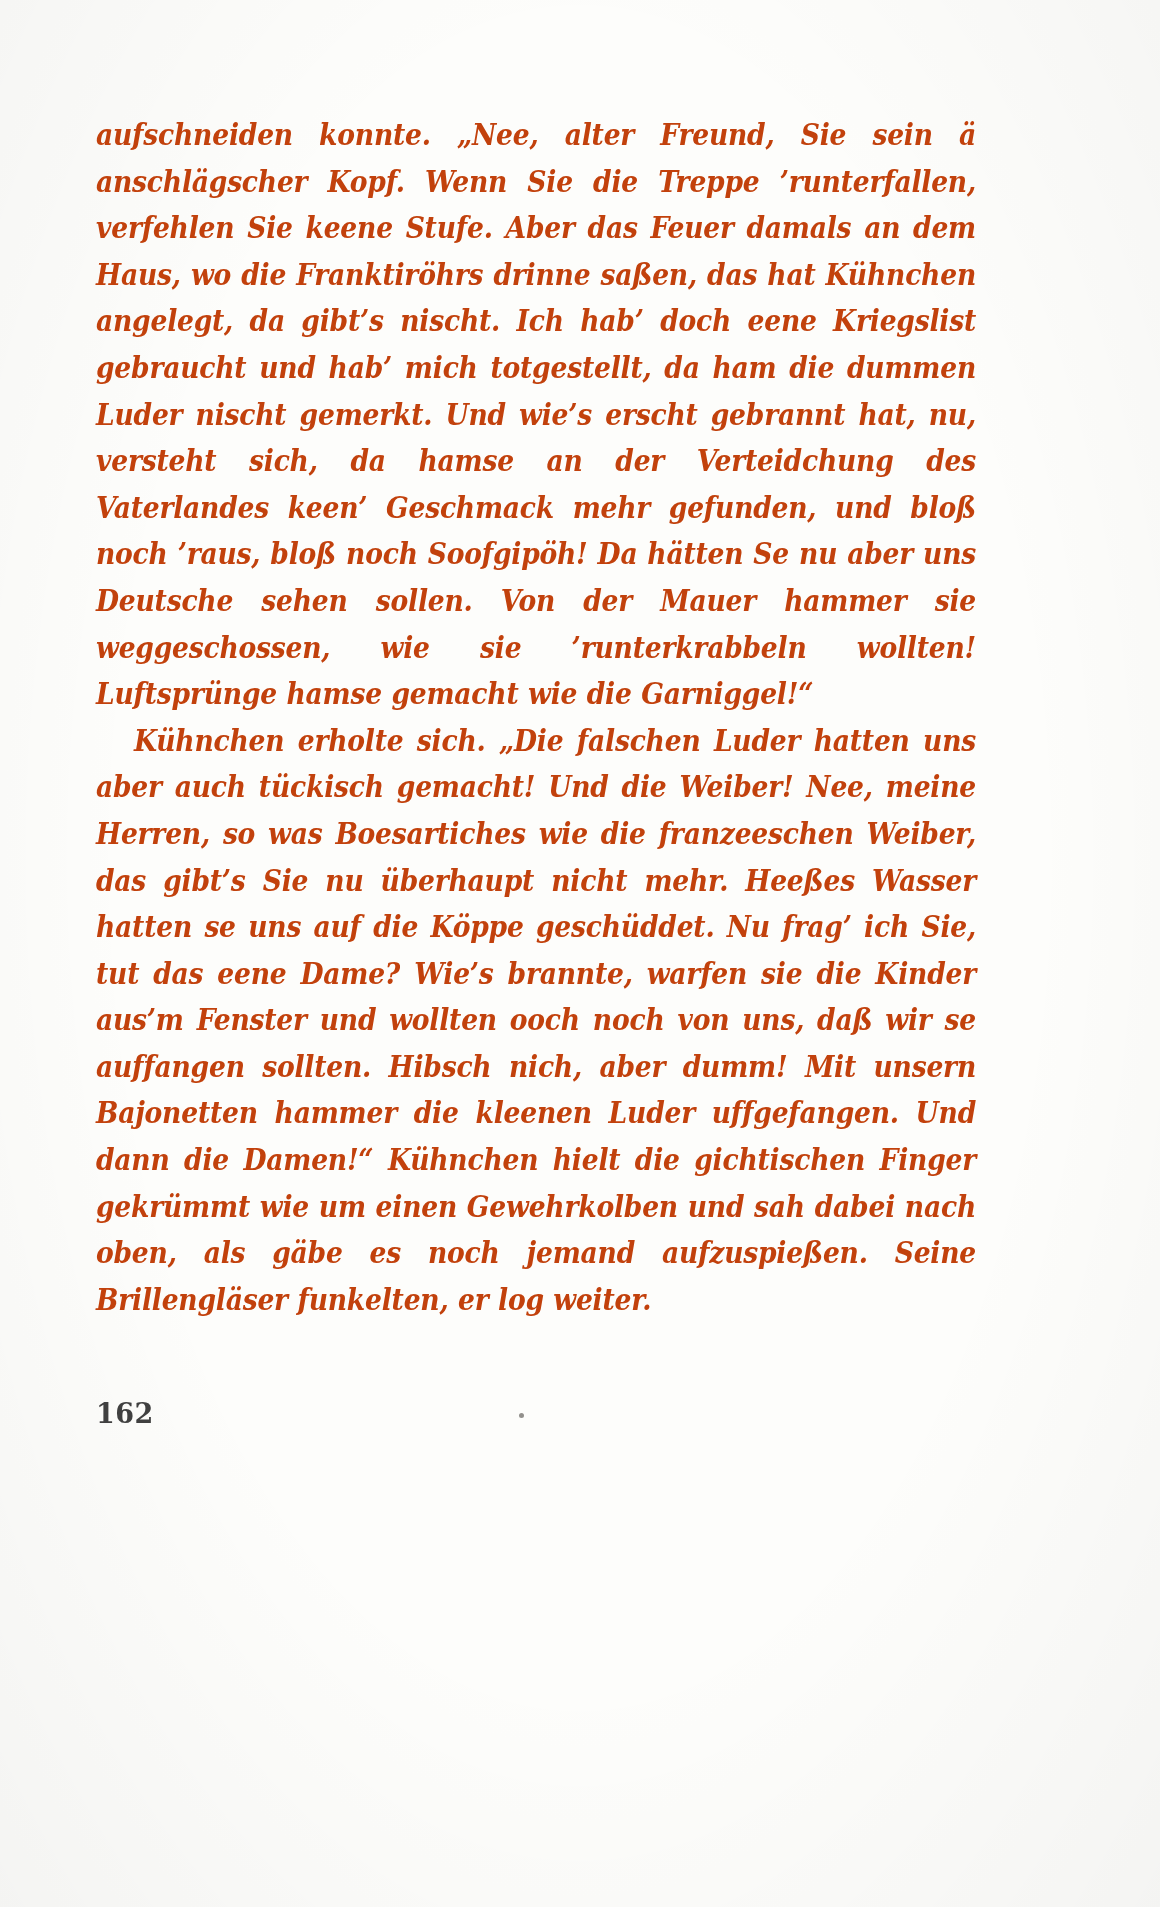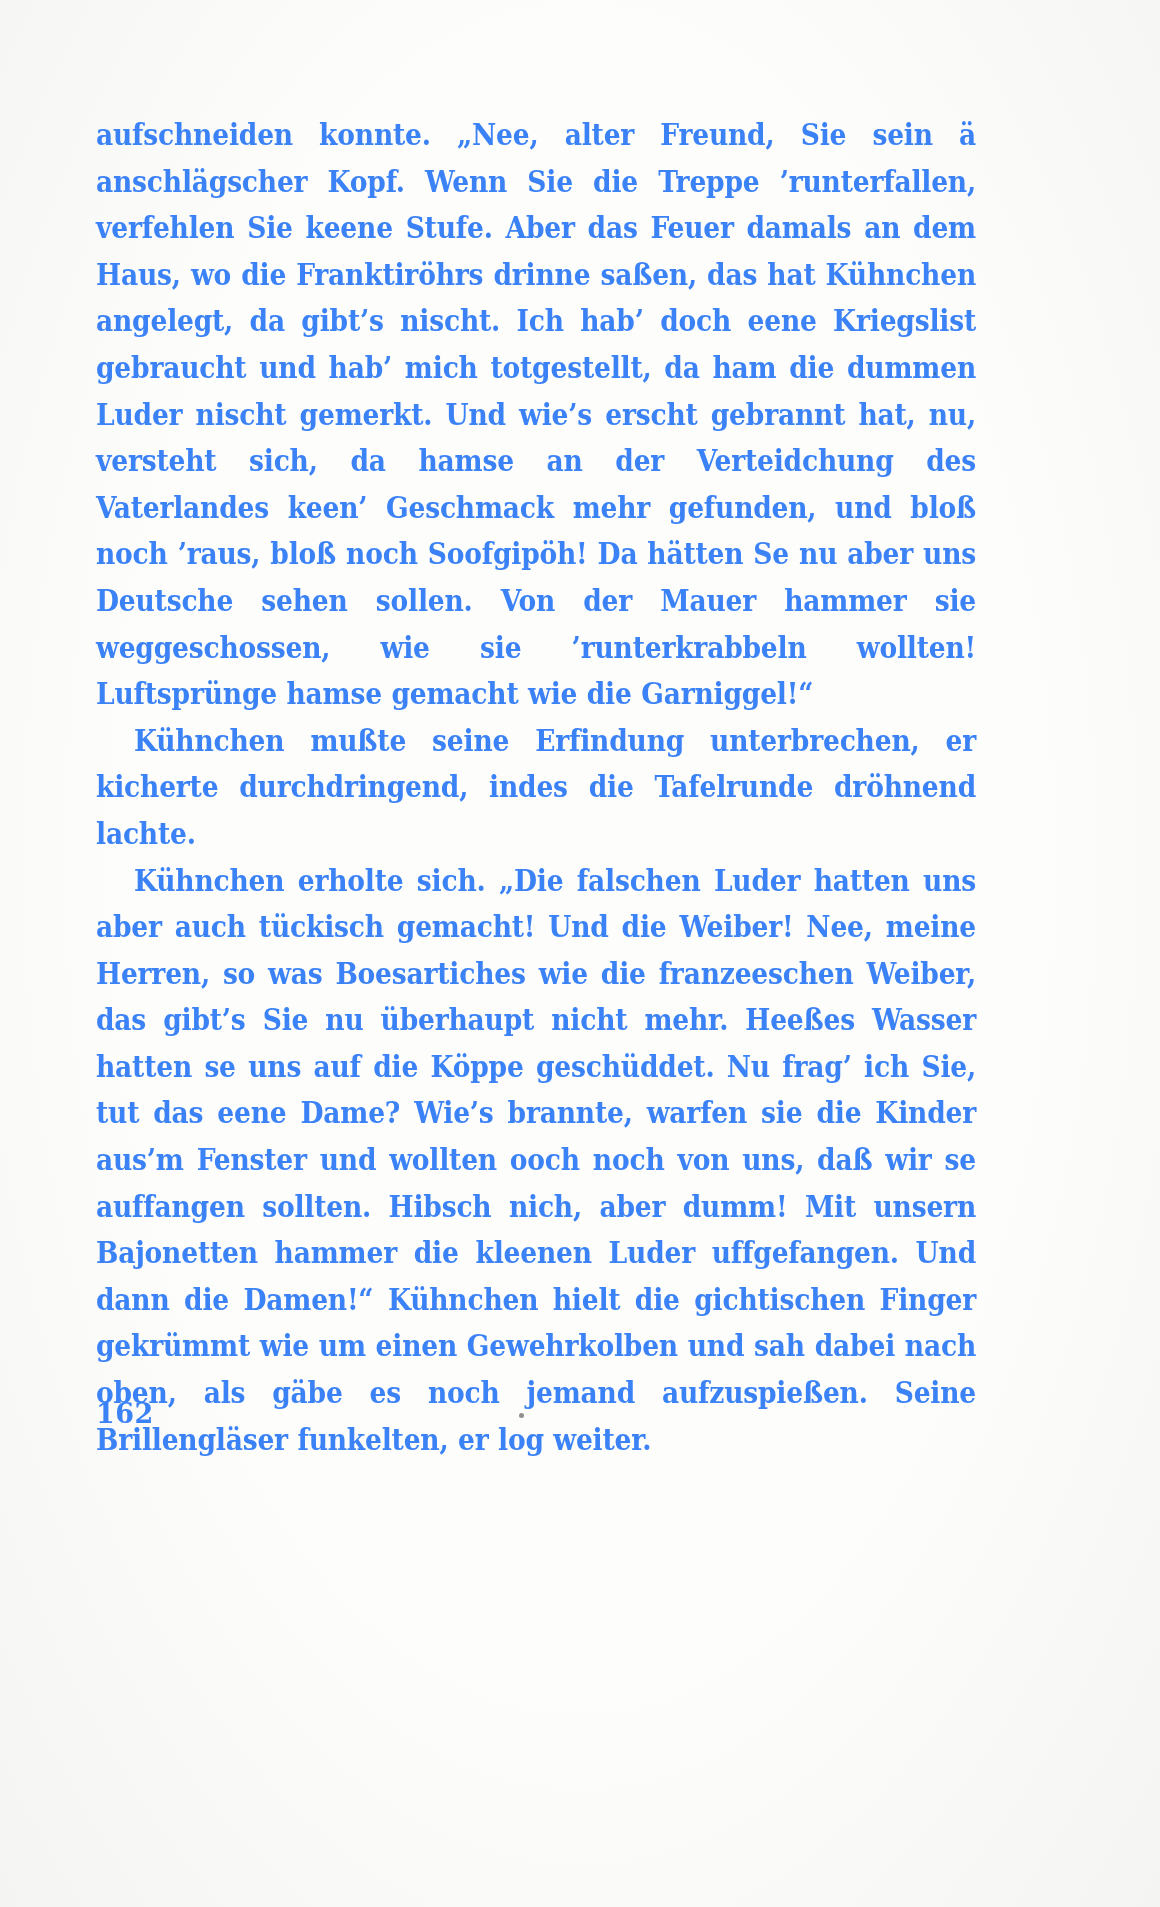--- a/index.html
+++ b/index.html
@@ -36,29 +36,30 @@
 
   .text-block {
     position: absolute;
     left: 96px;
     top: 112px;
     width: 880px;
   }
 
   .para {
     margin: 0;
-    color: #3b82f6;
+    color: #c2410c;
     font-family: "DejaVu Serif", serif;
     font-weight: 700;
     font-size: 29.5px;
     line-height: 46.6px;
     text-align: justify;
     text-justify: inter-word;
     letter-spacing: -0.2px;
     word-spacing: 0.5px;
+    font-style: italic;
     -webkit-font-smoothing: none;
   }
 
   .para.indent {
     text-indent: 38px;
   }
 
   .para + .para {
     margin-top: 0;
   }
@@ -69,41 +70,40 @@
     transform-origin: left top;
   }
 
   .page-number {
     position: absolute;
     left: 96px;
     top: 1398px;
     font-family: "DejaVu Serif", serif;
     font-weight: 700;
     font-size: 27px;
-    color: #3b82f6;
+    color: #404040;
     letter-spacing: 0.5px;
   }
 
   .ink-speck {
     position: absolute;
     background: #3a3631;
     border-radius: 50%;
     opacity: 0.55;
   }
   .speck-a { left: 519px; top: 1413px; width: 5px; height: 5px; }
   .speck-b { left: 933px; top: 372px; width: 3px; height: 3px; opacity: 0.3; }
 </style>
 </head>
 <body>
 
 <div class="page">
 
   <div class="text-block">
     <p class="para fraktur">aufschneiden konnte. „Nee, alter Freund, Sie sein ä anschlägscher Kopf. Wenn Sie die Treppe ’runterfallen, verfehlen Sie keene Stufe. Aber das Feuer damals an dem Haus, wo die Franktiröhrs drinne saßen, das hat Kühnchen angelegt, da gibt’s nischt. Ich hab’ doch eene Kriegslist gebraucht und hab’ mich totgestellt, da ham die dummen Luder nischt gemerkt. Und wie’s erscht gebrannt hat, nu, versteht sich, da hamse an der Verteidchung des Vaterlandes keen’ Geschmack mehr gefunden, und bloß noch ’raus, bloß noch Soofgipöh! Da hätten Se nu aber uns Deutsche sehen sollen. Von der Mauer hammer sie weggeschossen, wie sie ’runterkrabbeln wollten! Luftsprünge hamse gemacht wie die Garniggel!“</p>
-    <p class="para fraktur indent">Kühnchen mußte seine Erfindung unterbrechen, er kicherte durchdringend, indes die Tafelrunde dröhnend lachte.</p>
     <p class="para fraktur indent">Kühnchen erholte sich. „Die falschen Luder hatten uns aber auch tückisch gemacht! Und die Weiber! Nee, meine Herren, so was Boesartiches wie die franzeeschen Weiber, das gibt’s Sie nu überhaupt nicht mehr. Heeßes Wasser hatten se uns auf die Köppe geschüddet. Nu frag’ ich Sie, tut das eene Dame? Wie’s brannte, warfen sie die Kinder aus’m Fenster und wollten ooch noch von uns, daß wir se auffangen sollten. Hibsch nich, aber dumm! Mit unsern Bajonetten hammer die kleenen Luder uffgefangen. Und dann die Damen!“ Kühnchen hielt die gichtischen Finger gekrümmt wie um einen Gewehrkolben und sah dabei nach oben, als gäbe es noch jemand aufzuspießen. Seine Brillengläser funkelten, er log weiter.</p>
   </div>
 
   <div class="page-number">162</div>
 
   <div class="ink-speck speck-a"></div>
   <div class="ink-speck speck-b"></div>
 
 </div>
 

